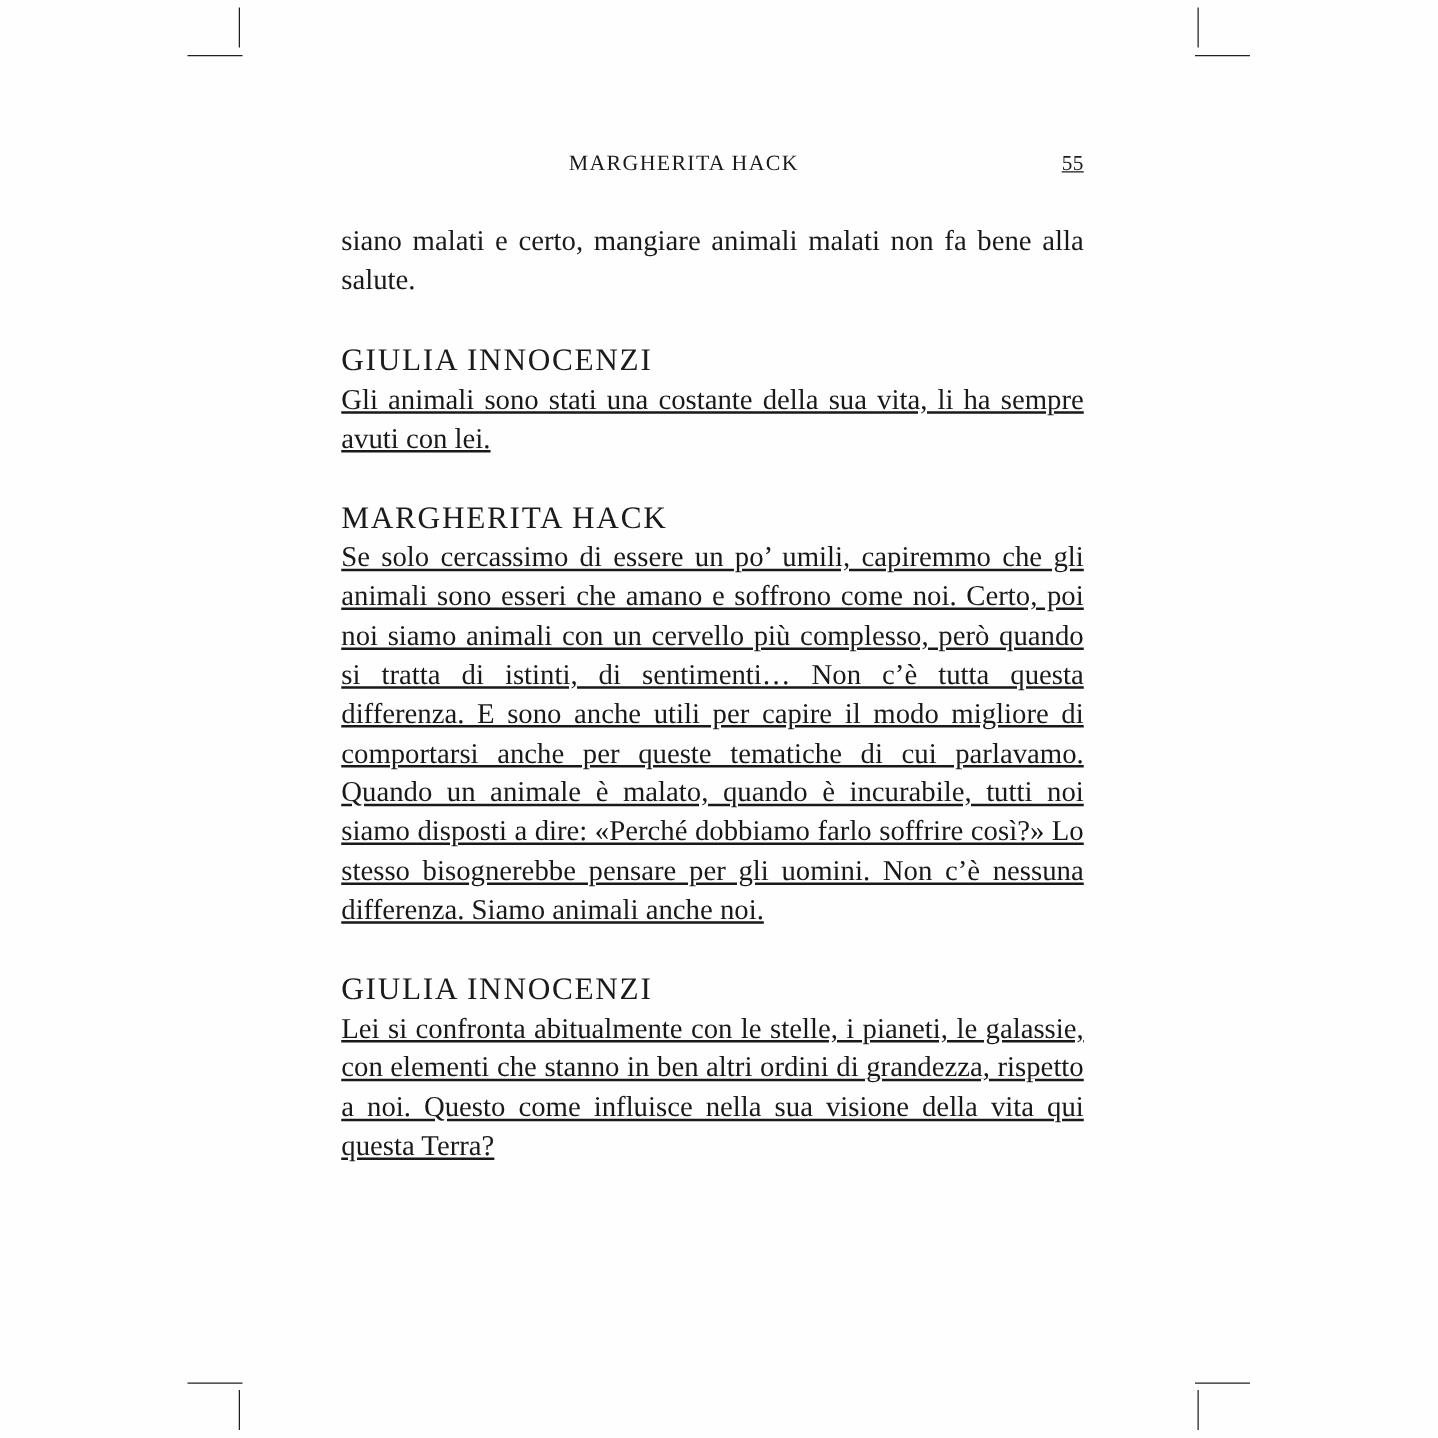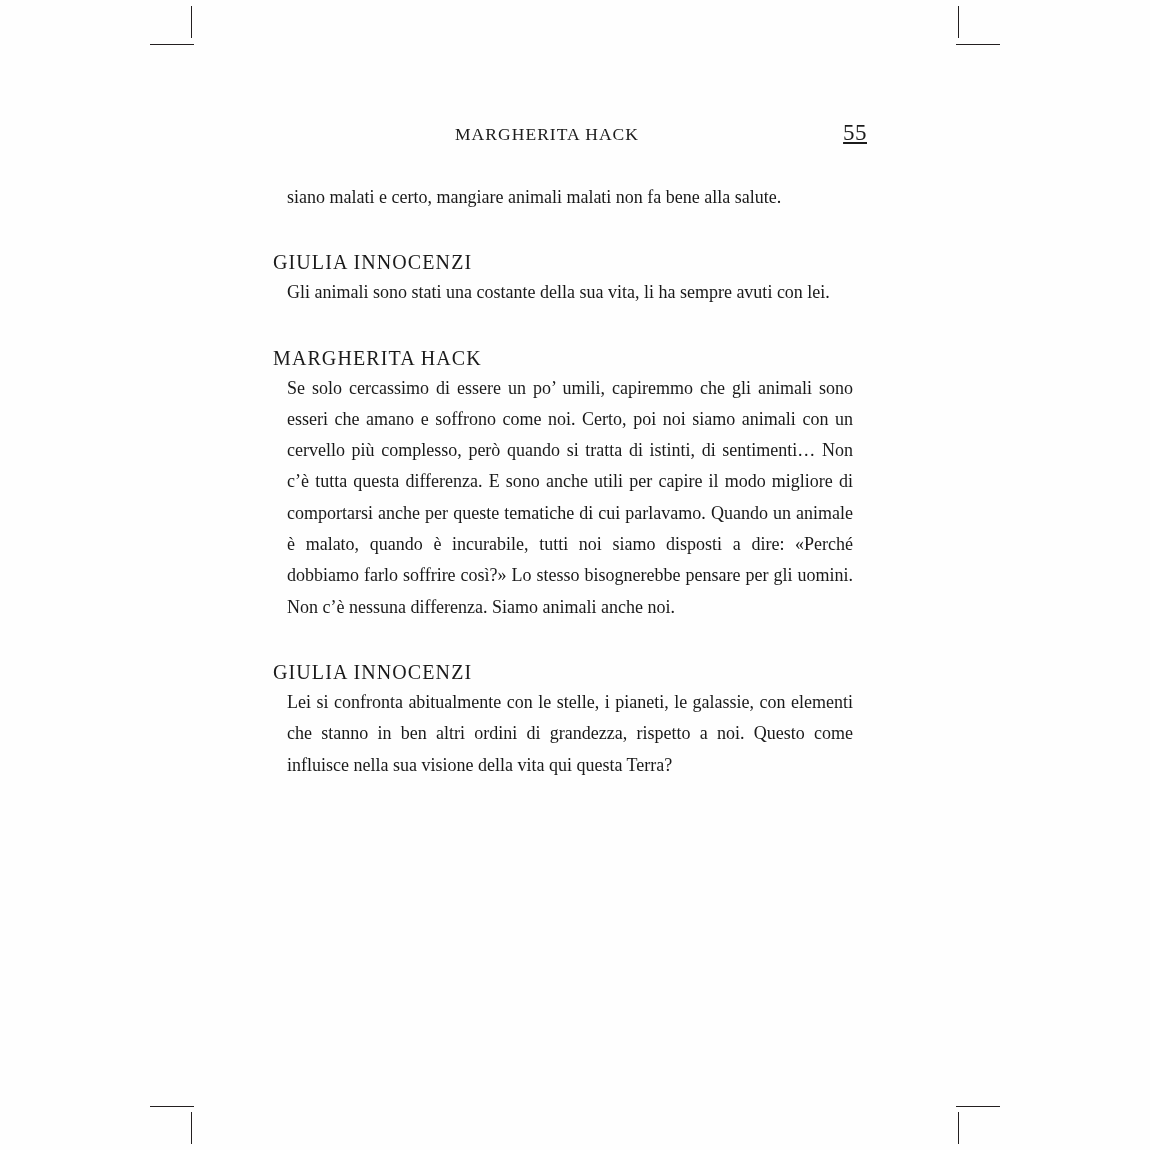--- a/index.html
+++ b/index.html
@@ -55,50 +55,50 @@
     padding-left: 4px;
   }
   .rh-title {
     font-variant: small-caps;
     font-size: 17.5px;
     letter-spacing: 0.06em;
     color: #1b1b1b;
     margin-left: 178px;
   }
   .rh-folio {
-    font-size: 23px;
+    font-size: 17px;
     color: #1b1b1b;
     letter-spacing: 0.02em;
     text-decoration: underline;
   }
 
   p.body {
-    margin: 14px;
-    font-size: 18px;
+    margin: 0;
+    font-size: 23px;
     line-height: 31.3px;
     text-align: justify;
     text-justify: inter-word;
     color: #191919;
     hyphens: manual;
   }
 
   .speaker {
     margin: 0;
-    font-size: 20px;
+    font-size: 25px;
     font-variant: small-caps;
     letter-spacing: 0.055em;
     color: #1b1b1b;
     line-height: 26px;
   }
 
   .block {
     margin-top: 36px;
   }
   .block.first { margin-top: 0; }
-  .speaker + p.body { margin-top: 2px; }
+  .speaker + p.body { margin-top: 2px; text-decoration: underline; }
 </style>
 </head>
 <body>
 
 <div class="page">
 
   <span class="crop v tl-v"></span>
   <span class="crop h tl-h"></span>
   <span class="crop v tr-v"></span>
   <span class="crop h tr-h"></span>

